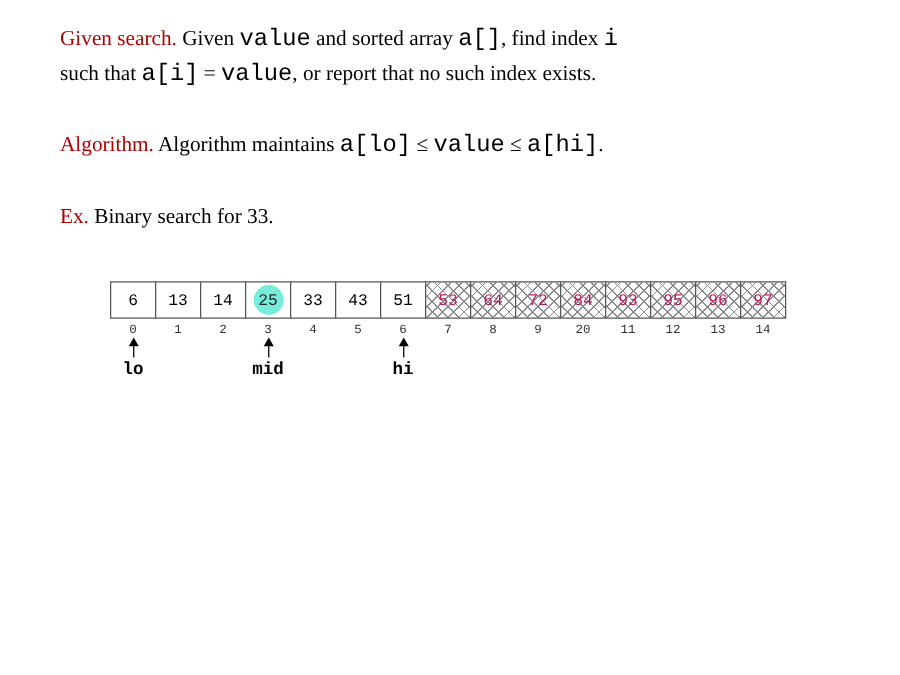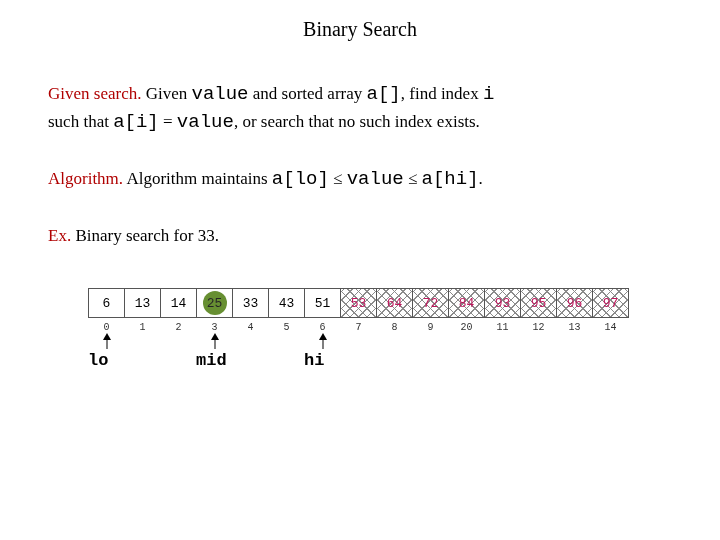--- a/index.html
+++ b/index.html
@@ -75,21 +75,21 @@
     position: relative;
     z-index: 1;
   }
   .cell.circled .val {
     display: inline-flex;
     align-items: center;
     justify-content: center;
     width: 24px;
     height: 24px;
     border-radius: 50%;
-    background: #4d7c0f;
+    background: #5eead4;
     opacity: 0.85;
   }
   .idx-row {
     display: flex;
     margin-top: 4px;
   }
   .idx {
     width: 37px;
     margin-right: -1px;
     text-align: center;
@@ -99,23 +99,23 @@
     box-sizing: border-box;
   }
   .ptr-row {
     display: flex;
     margin-top: 18px;
     position: relative;
   }
   .ptr {
     width: 37px;
     margin-right: -1px;
-    text-align: left;
-    font-family: 'Courier New', monospace;
-    font-size: 17px;
+    text-align: center;
+    font-family: 'Courier New', monospace;
+    font-size: 14px;
     font-weight: bold;
     position: relative;
     box-sizing: border-box;
   }
   .ptr.active::before {
     content: "";
     position: absolute;
     left: 50%;
     top: -18px;
     transform: translateX(-50%);
@@ -134,24 +134,23 @@
     width: 1px;
     height: 10px;
     background: #000;
   }
 </style>
 </head>
 <body>
 
 <div class="slide">
 
-  <h1 class="title">Binary Search</h1>
 
   <p class="body-text">
-    <span class="lead">Given search.</span><span>  Given </span><span class="mono">value</span><span> and sorted array </span><span class="mono">a[]</span><span>, find index </span><span class="mono">i</span><br><span> such that </span><span class="mono">a[i]</span><span> = </span><span class="mono">value</span><span>, or search that no such index exists.</span>
+    <span class="lead">Given search.</span><span>  Given </span><span class="mono">value</span><span> and sorted array </span><span class="mono">a[]</span><span>, find index </span><span class="mono">i</span><br><span> such that </span><span class="mono">a[i]</span><span> = </span><span class="mono">value</span><span>, or report that no such index exists.</span>
   </p>
 
   <p class="body-text">
     <span class="lead">Algorithm.</span><span>  Algorithm maintains </span><span class="mono">a[lo]</span><span> ≤ </span><span class="mono">value</span><span> ≤ </span><span class="mono">a[hi]</span><span>.</span>
   </p>
 
   <p class="body-text">
     <span class="lead">Ex.</span><span>  Binary search for 33.</span>
   </p>
 

